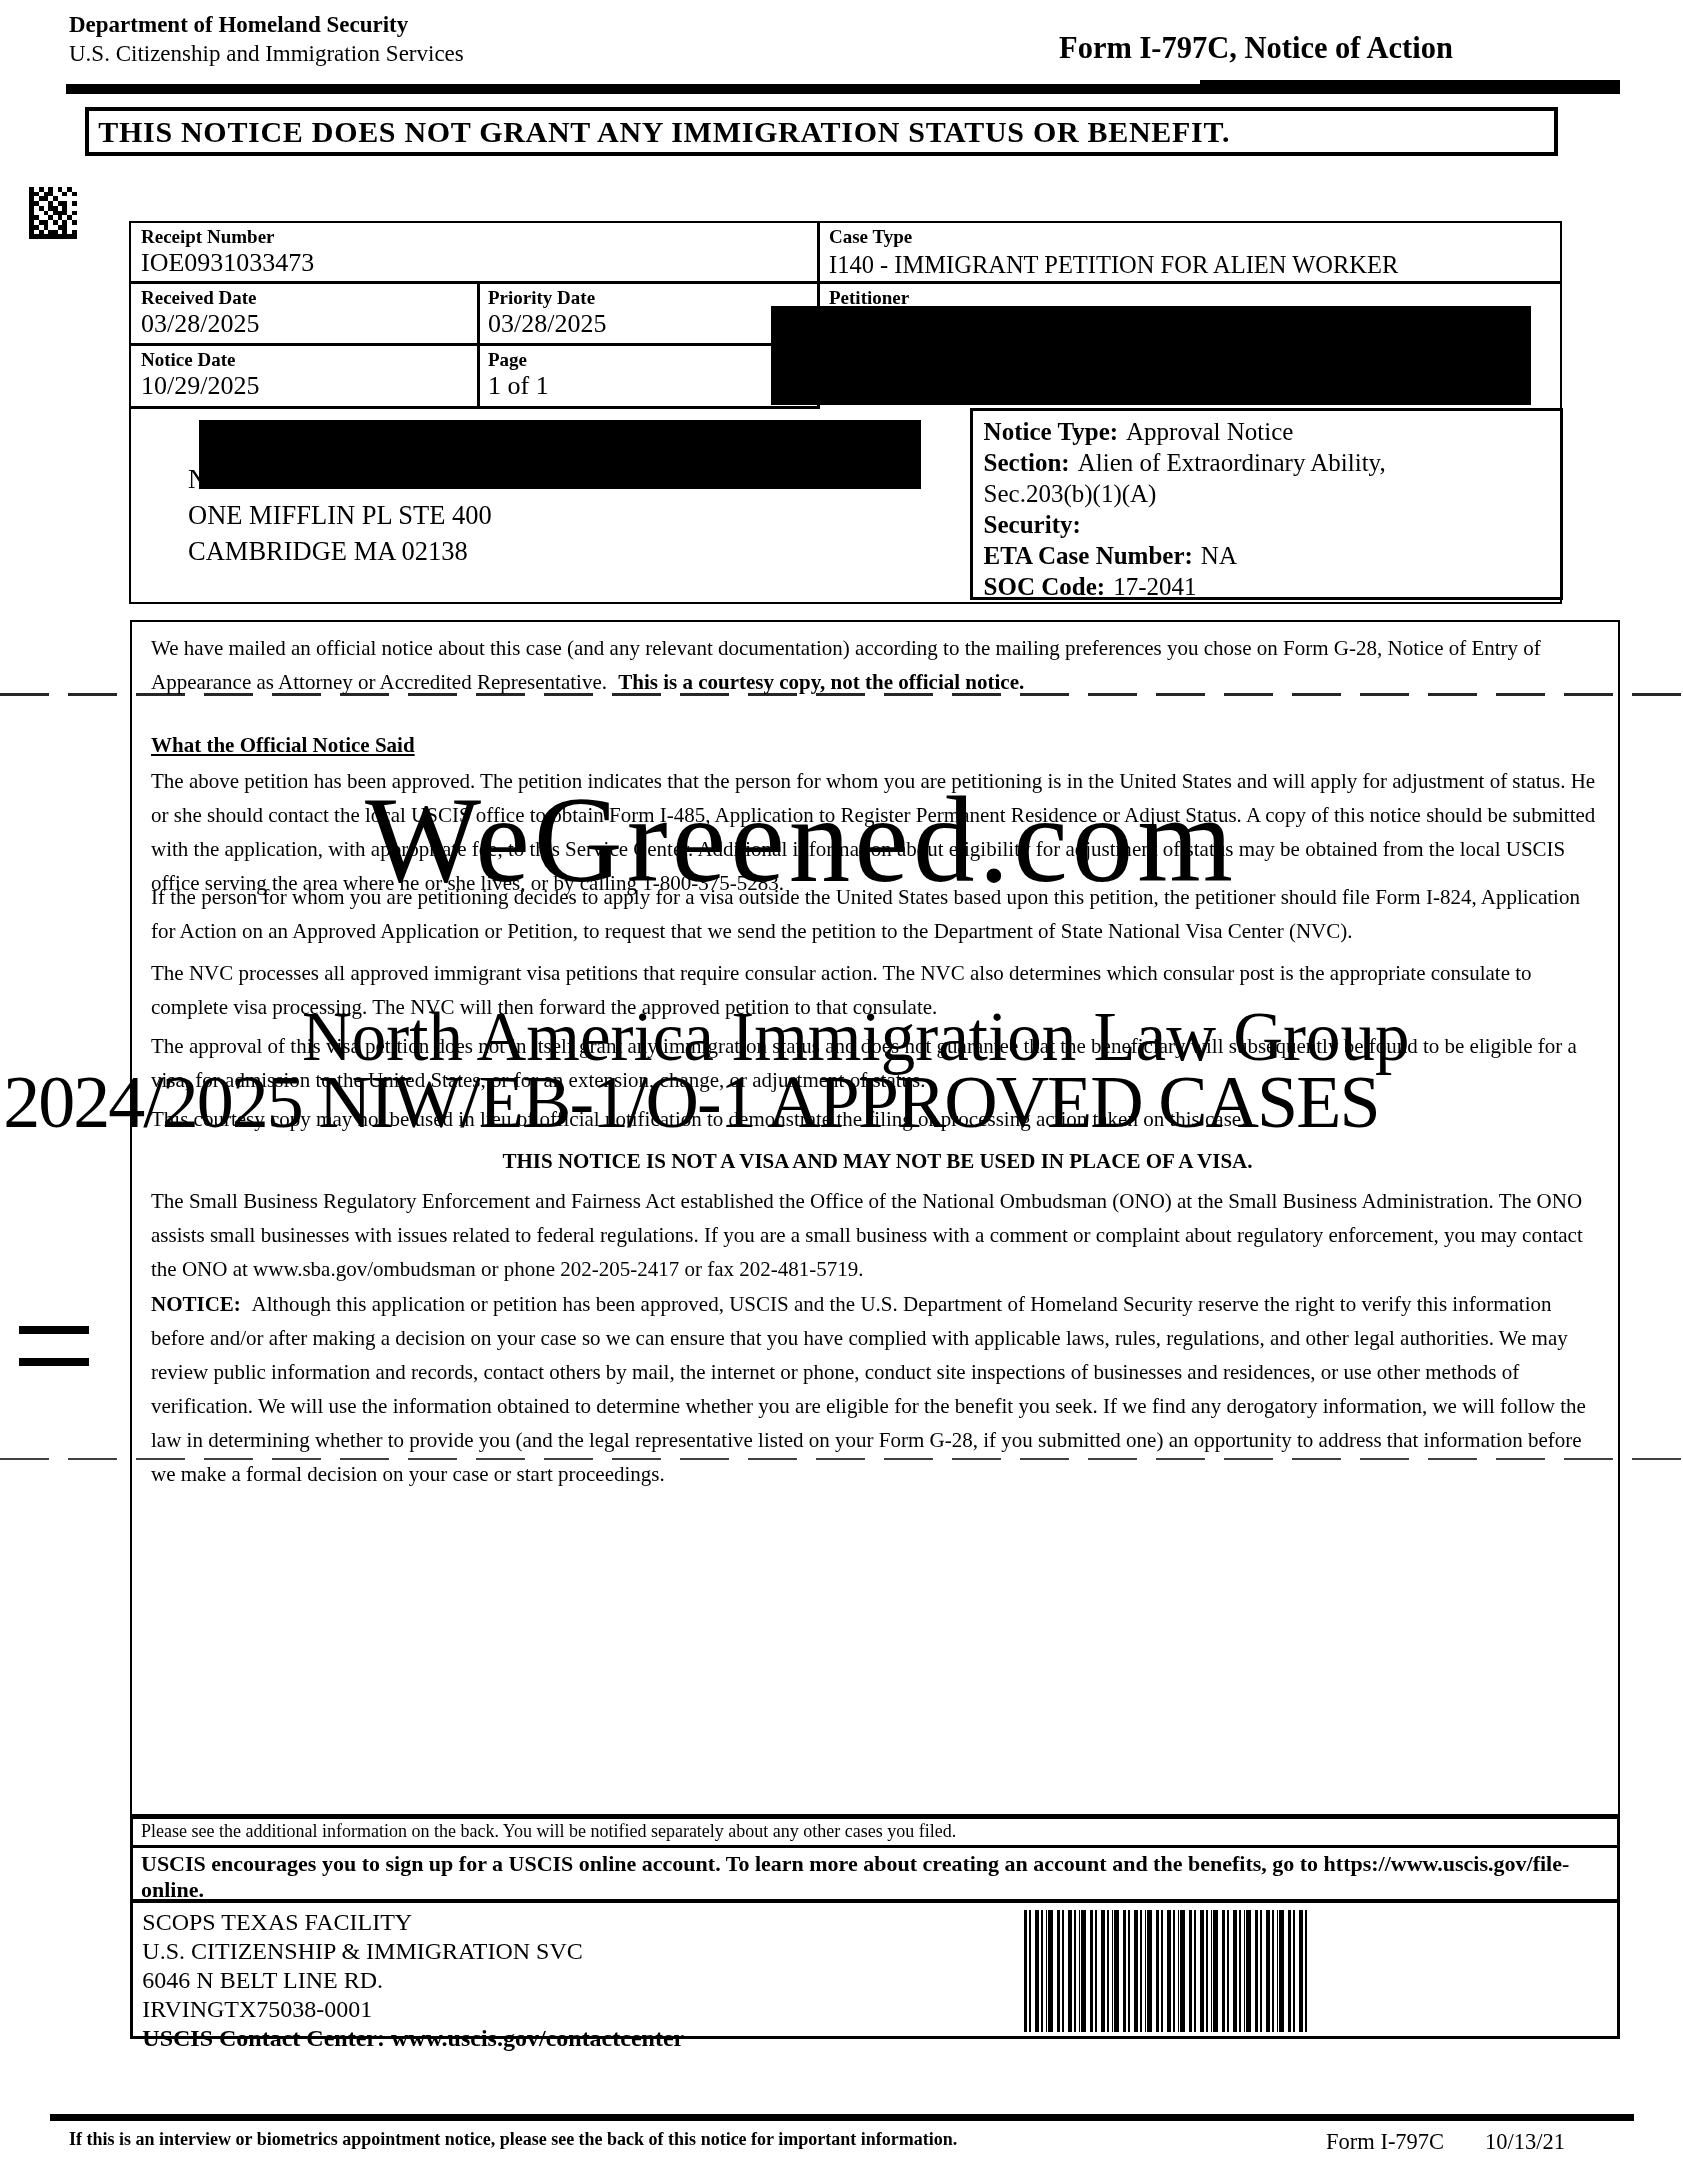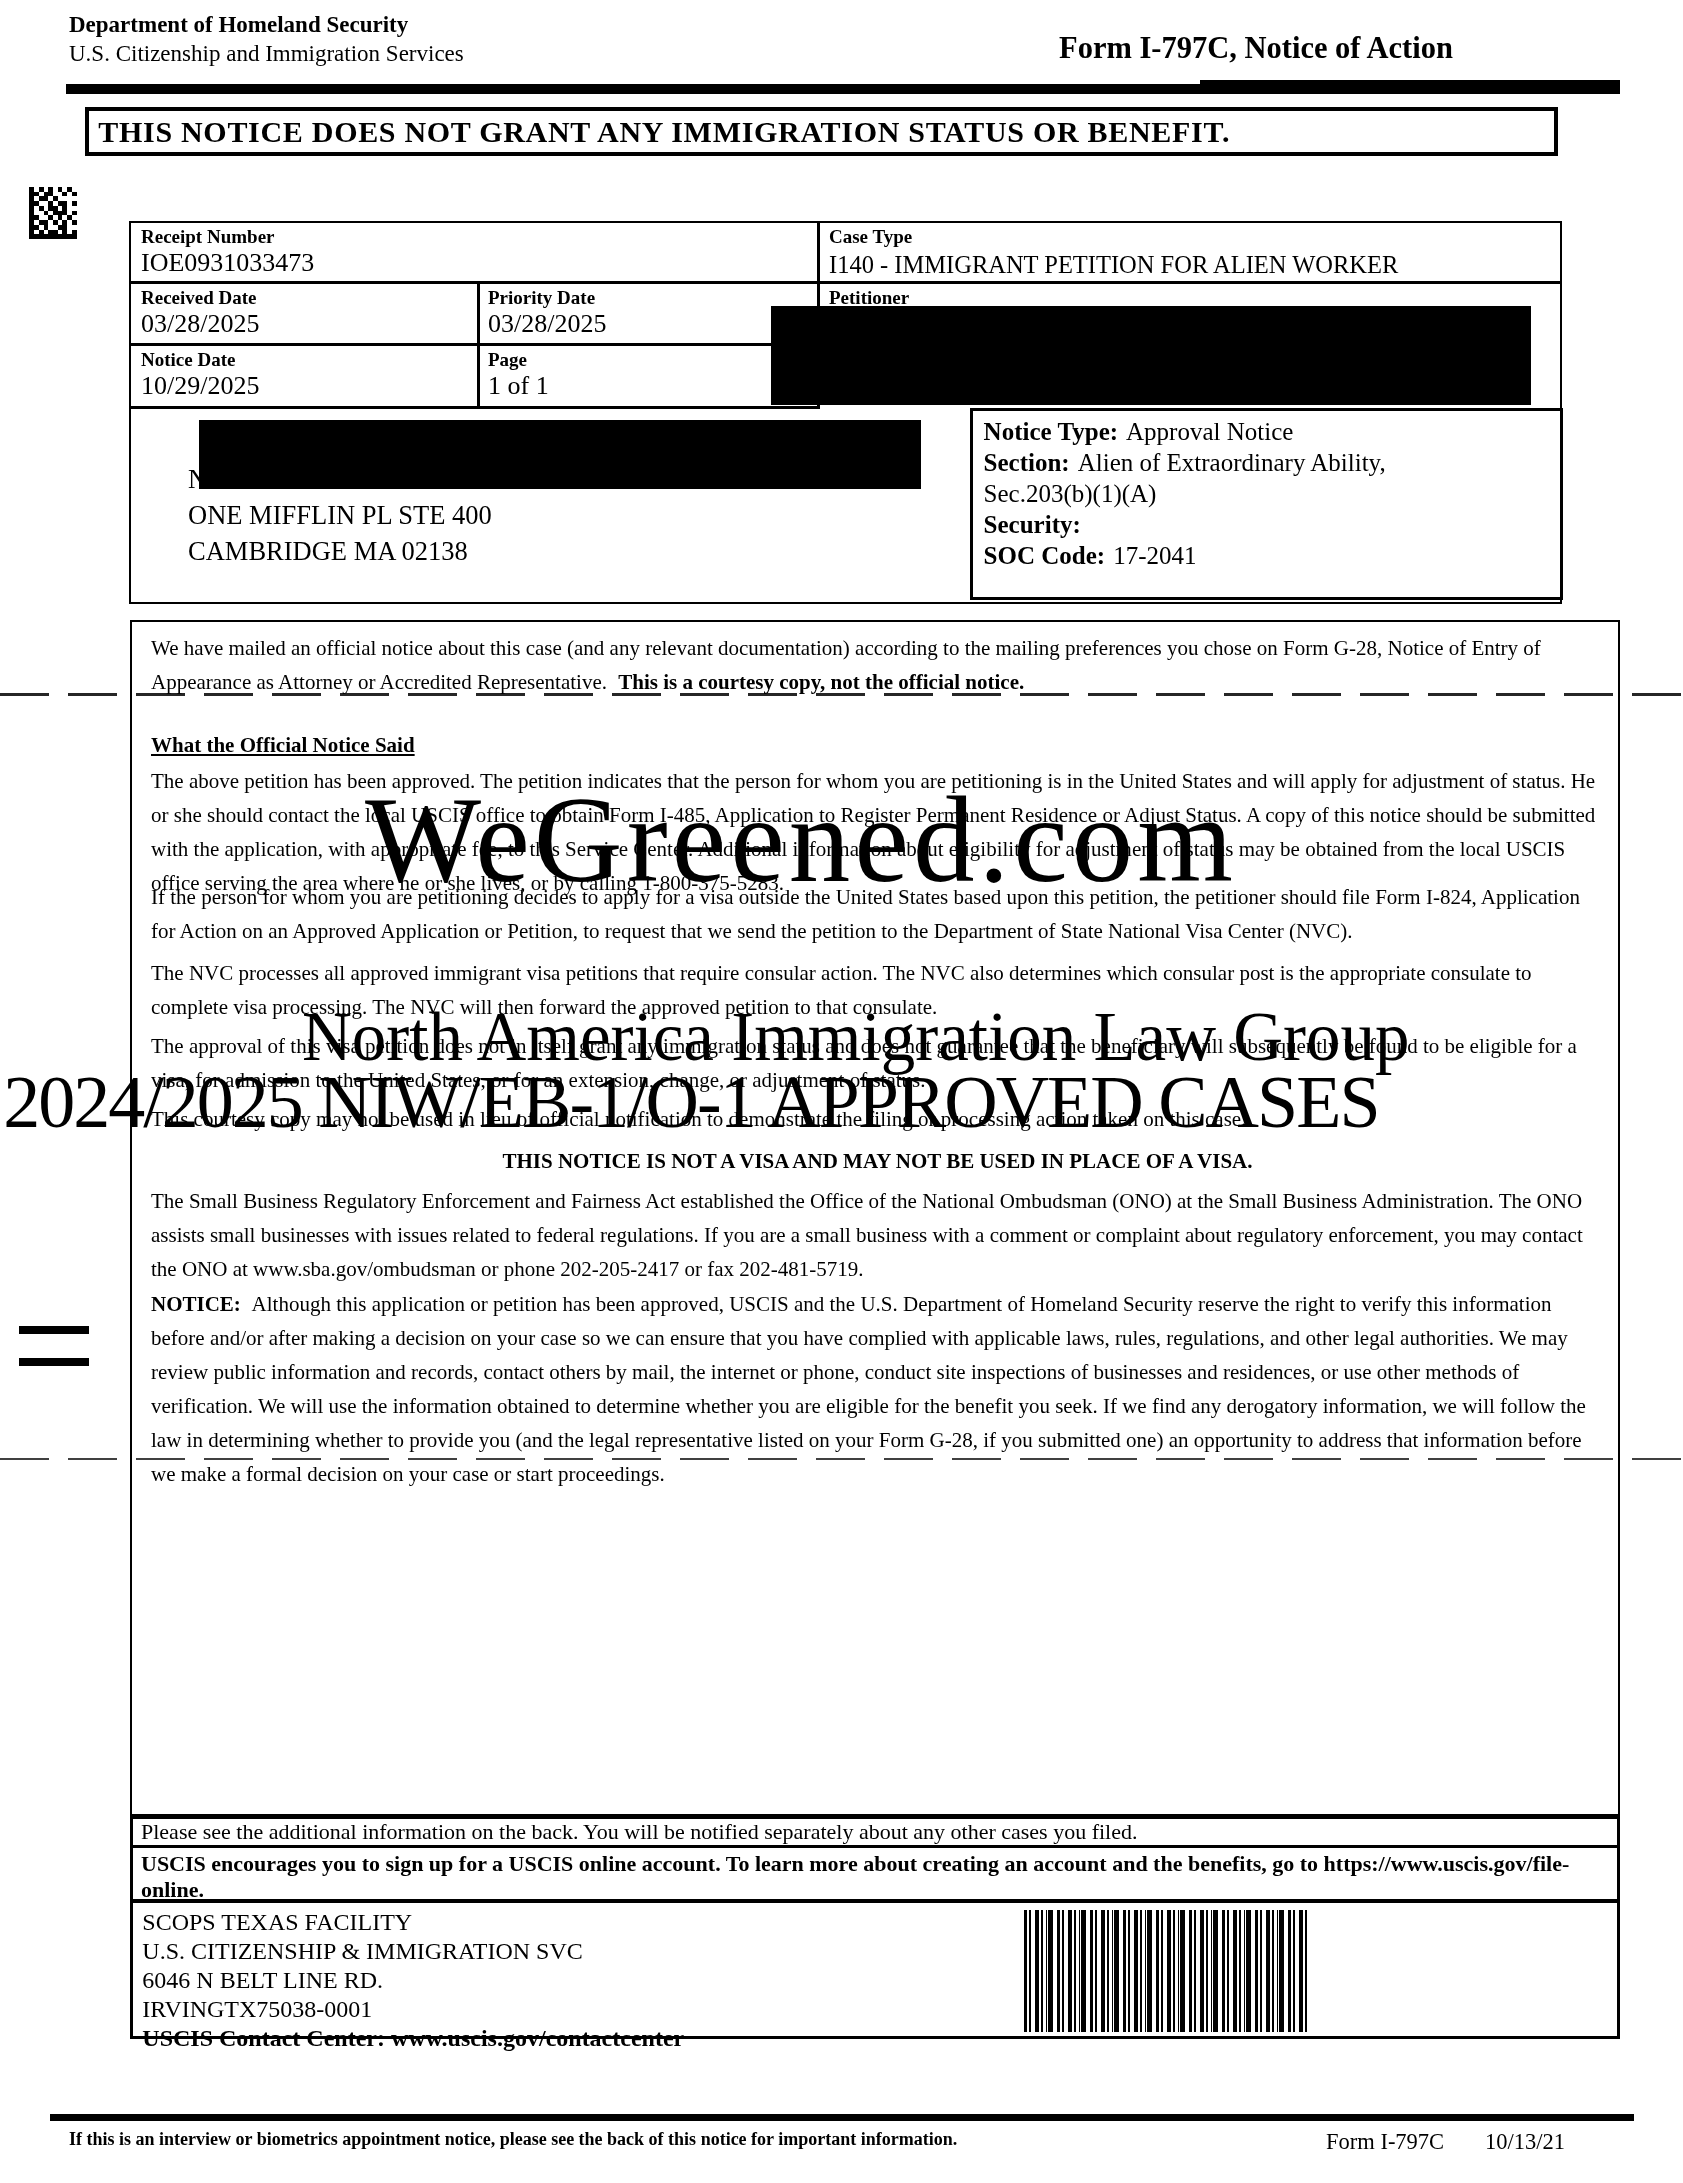--- a/index.html
+++ b/index.html
@@ -110,20 +110,21 @@
     <div>NORTH AMERICA IMMIGRATION LAW</div>
     <div>ONE MIFFLIN PL STE 400</div>
     <div>CAMBRIDGE  MA  02138</div>
   </div>
 
   <div class="boxed" style="left:970px;top:408px;width:593px;height:192px;padding:5.3px 5.3px 0 10.6px;">
     <div class="nbline"><span class="b">Notice Type:</span><span>Approval Notice</span></div>
     <div class="nbline"><span class="b">Section:</span><span>Alien of Extraordinary Ability,</span></div>
     <div class="nbline"><span>Sec.203(b)(1)(A)</span></div>
     <div class="nbline"><span class="b">Security:</span></div>
+    <div class="nbline"><span class="b">ETA Case Number:</span><span>NA</span></div>
     <div class="nbline"><span class="b">SOC Code:</span><span>17-2041</span></div>
   </div>
 
   <div class="abs" style="left:130px;top:620px;width:1490px;height:1196px;border:2.7px solid #000;box-sizing:border-box;"></div>
 
   <p class="abs bodytext" style="left:151px;top:631px;width:1452px;">
     <span>We have mailed an official notice about this case (and any relevant documentation) according to the mailing preferences you chose on Form G-28, Notice of Entry of Appearance as Attorney or Accredited Representative.</span>
     <span class="b" style="margin-left:6px;">This is a courtesy copy, not the official notice.</span>
   </p>
 
@@ -143,21 +144,21 @@
   </p>
 
   <div class="wm" style="left:365px;top:769px;font-size:123px;letter-spacing:4px;">WeGreened.com</div>
   <div class="wm" style="left:302px;top:998px;font-size:69px;">North America Immigration Law Group</div>
   <div class="wm" style="left:3.3px;top:1060px;font-size:74px;letter-spacing:-2px;">2024/2025 NIW/EB-1/O-1 APPROVED CASES</div>
 
   <div class="bar" style="left:18.6px;top:1326px;width:70px;height:8px;"></div>
   <div class="bar" style="left:18.6px;top:1358px;width:70px;height:8px;"></div>
   <div class="dashline" style="left:0;top:1458px;width:1684px;height:2px;opacity:.75;"></div>
 
-  <div class="boxed" style="left:130px;top:1816px;width:1490px;height:32px;font-size:22px;line-height:25px;padding-left:8px;">Please see the additional information on the back. You will be notified separately about any other cases you filed.</div>
+  <div class="boxed" style="left:130px;top:1816px;width:1490px;height:32px;font-size:18px;line-height:25px;padding-left:8px;">Please see the additional information on the back. You will be notified separately about any other cases you filed.</div>
   <div class="boxed b" style="left:130px;top:1845px;width:1490px;height:57px;font-size:22px;line-height:26px;padding:2.7px 26.5px 0 8px;">USCIS encourages you to sign up for a USCIS online account. To learn more about creating an account and the benefits, go to https://www.uscis.gov/file-online.</div>
 
   <div class="boxed" style="left:130px;top:1900px;width:1490px;height:139px;">
     <div class="abs" style="left:9.3px;top:5.3px;font-size:24px;line-height:29px;">
       <div>SCOPS TEXAS FACILITY</div>
       <div>U.S. CITIZENSHIP &amp; IMMIGRATION SVC</div>
       <div>6046 N BELT LINE RD.</div>
       <div>IRVINGTX75038-0001</div>
       <div class="b">
         <span>USCIS Contact Center:</span>

